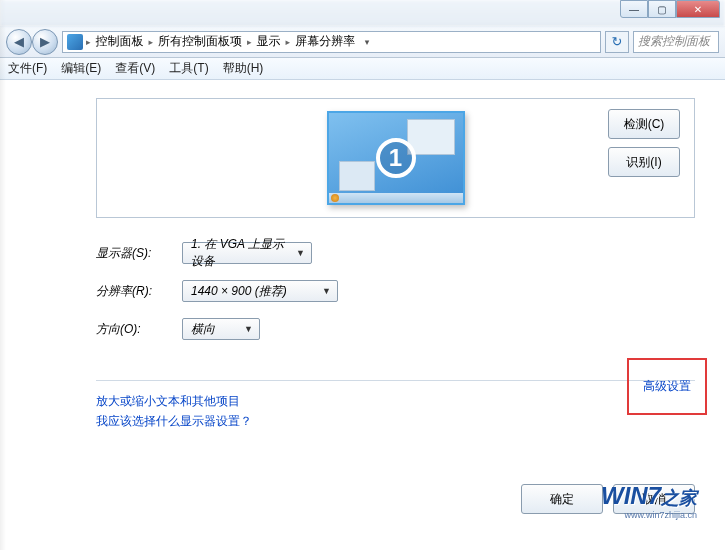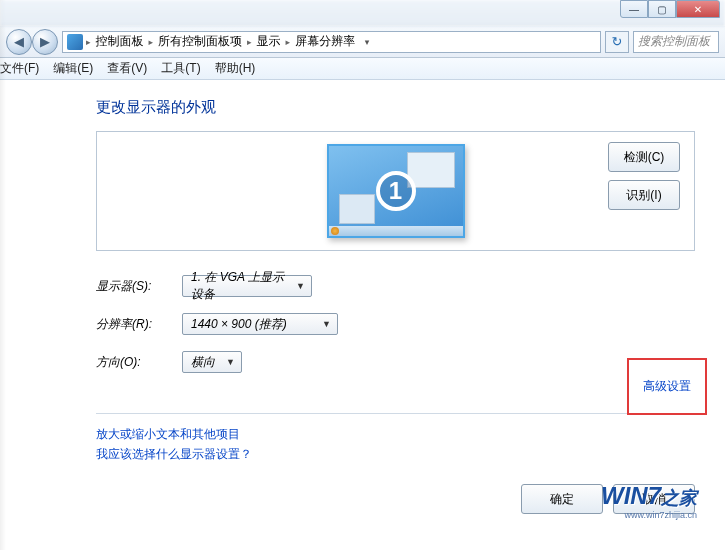--- a/index.html
+++ b/index.html
@@ -15,21 +15,21 @@
 .nav-arrows { width:52px; height:26px; display:flex; }
 .nav-circle { width:26px; height:26px; border-radius:50%; background: radial-gradient(circle at 35% 30%, #fff, #cfdff0 55%, #9db8d2); border:1px solid #7b97b4; display:flex; align-items:center; justify-content:center; color:#46627e; font-size:13px;}
 .addr-bar { flex:1; height:22px; background:#fff; border:1px solid #9bb0c6; display:flex; align-items:center; padding:0 4px; gap:2px; }
 .addr-ico { width:16px; height:16px; background: linear-gradient(135deg,#4ca6e6,#2a6fb3); border-radius:2px; }
 .crumb { padding: 0 2px; color:#000; white-space:nowrap; }
 .sep { color:#666; font-size:9px; padding:0 1px;}
 .addr-drop { width:16px; text-align:center; color:#555; font-size:9px;}
 .refresh-box { width:24px; height:22px; border:1px solid #9bb0c6; background:#eef4fa; display:flex;align-items:center;justify-content:center; color:#2a6fb3; font-size:13px;}
 .search-box { width:86px; height:22px; border:1px solid #9bb0c6; background:#fff; display:flex; align-items:center; padding:0 4px; color:#888; font-style:italic;}
 
-.menu-row { height:22px; background: linear-gradient(#f7fbff,#e9f2fb); border-bottom:1px solid #c7d5e4; display:flex; align-items:center; padding: 0 0; gap:14px;}
+.menu-row { height:22px; background: linear-gradient(#f7fbff,#e9f2fb); border-bottom:1px solid #c7d5e4; display:flex; align-items:center; padding: 0 8px; gap:14px;}
 .menu-item { color:#222; }
 
 .content { padding: 18px 30px 10px 96px; }
 .heading { color:#003399; font-size:15px; margin-bottom: 14px; }
 
 .preview-panel { border:1px solid #b9c7d6; background:#fff; height:120px; position:relative; padding:10px 14px; display:flex; align-items:center; }
 .monitor-area { flex:1; display:flex; justify-content:center; }
 .monitor { width:138px; height:94px; border:2px solid #4ca6e6; background: linear-gradient(160deg,#7fc0ef 0%, #3d8ed4 100%); position:relative; box-shadow: 2px 3px 6px rgba(0,0,0,.25); }
 .mon-win { position:absolute; background: #e6f0f8; border:1px solid #b0c6da; width:48px; height:36px; top:6px; right:8px;}
 .mon-win2 { position:absolute; background:#dce9f4; border:1px solid #b0c6da; width:36px; height:30px; bottom:12px; left:10px;}
@@ -38,21 +38,21 @@
 .mon-num { position:absolute; top:50%; left:50%; transform:translate(-50%,-50%); width:40px; height:40px; border-radius:50%; border:4px solid #fff; color:#fff; font-size:24px; font-weight:bold; display:flex; align-items:center; justify-content:center; background: rgba(30,90,150,.35);}
 .panel-btns { position:absolute; top:10px; right:14px; display:flex; flex-direction:column; gap:8px;}
 .win7-btn { min-width:72px; height:30px; border:1px solid #8a9cae; background: linear-gradient(#fdfdfd,#e4ecf4); border-radius:3px; font-size:12px; cursor:pointer; padding:0 10px;}
 
 .form-rows { margin-top:24px; }
 .form-row { display:flex; align-items:center; margin-bottom:16px;font-style:italic; }
 .form-label { width:86px; }
 .combo { height:22px; border:1px solid #8a9cae; background: linear-gradient(#fdfdfd,#e9eef4); border-radius:2px; display:flex; align-items:center; padding:0 6px 0 8px; gap:6px; cursor:pointer;}
 .combo.wide { width:130px;}
 .combo.med { width:156px;}
-.combo.sm { width:60px;justify-content:flex-end;}
+.combo.sm { width:78px;justify-content:flex-end;}
 .combo-arrow { margin-left:auto; font-size:9px; color:#333;}
 
 .adv-link-box { border:2px solid #e13a3a; padding: 18px 14px; position:absolute; right:18px; top:358px; }
 .link { color:#0645c8; cursor:pointer; }
 .link-block { margin-top:3px; }
 hr.divider { border:none; border-top:1px solid #d0dae5; margin: 4px 0 12px 0; }
 
 .footer-btns { position:absolute; bottom:36px; right:30px; display:flex; gap:10px; align-items:center;}
 .watermark { position:absolute; bottom:30px; right:28px; font-size:18px; font-weight:bold; font-style:italic; color:#1a4fa0; text-shadow:1px 1px 0 #fff; pointer-events:none; display:flex; align-items:baseline; gap:2px;}
 .watermark .big{ font-size:24px;}
@@ -94,21 +94,20 @@
 
 <div class="menu-row">
   <span class="menu-item">文件(F)</span>
   <span class="menu-item">编辑(E)</span>
   <span class="menu-item">查看(V)</span>
   <span class="menu-item">工具(T)</span>
   <span class="menu-item">帮助(H)</span>
 </div>
 
 <div class="content">
-  <div class="heading">更改显示器的外观</div>
 
   <div class="preview-panel">
     <div class="monitor-area">
       <div class="monitor">
         <div class="mon-win"></div>
         <div class="mon-win2"></div>
         <div class="mon-taskbar"></div>
         <div class="mon-start"></div>
         <div class="mon-num">1</div>
       </div>

